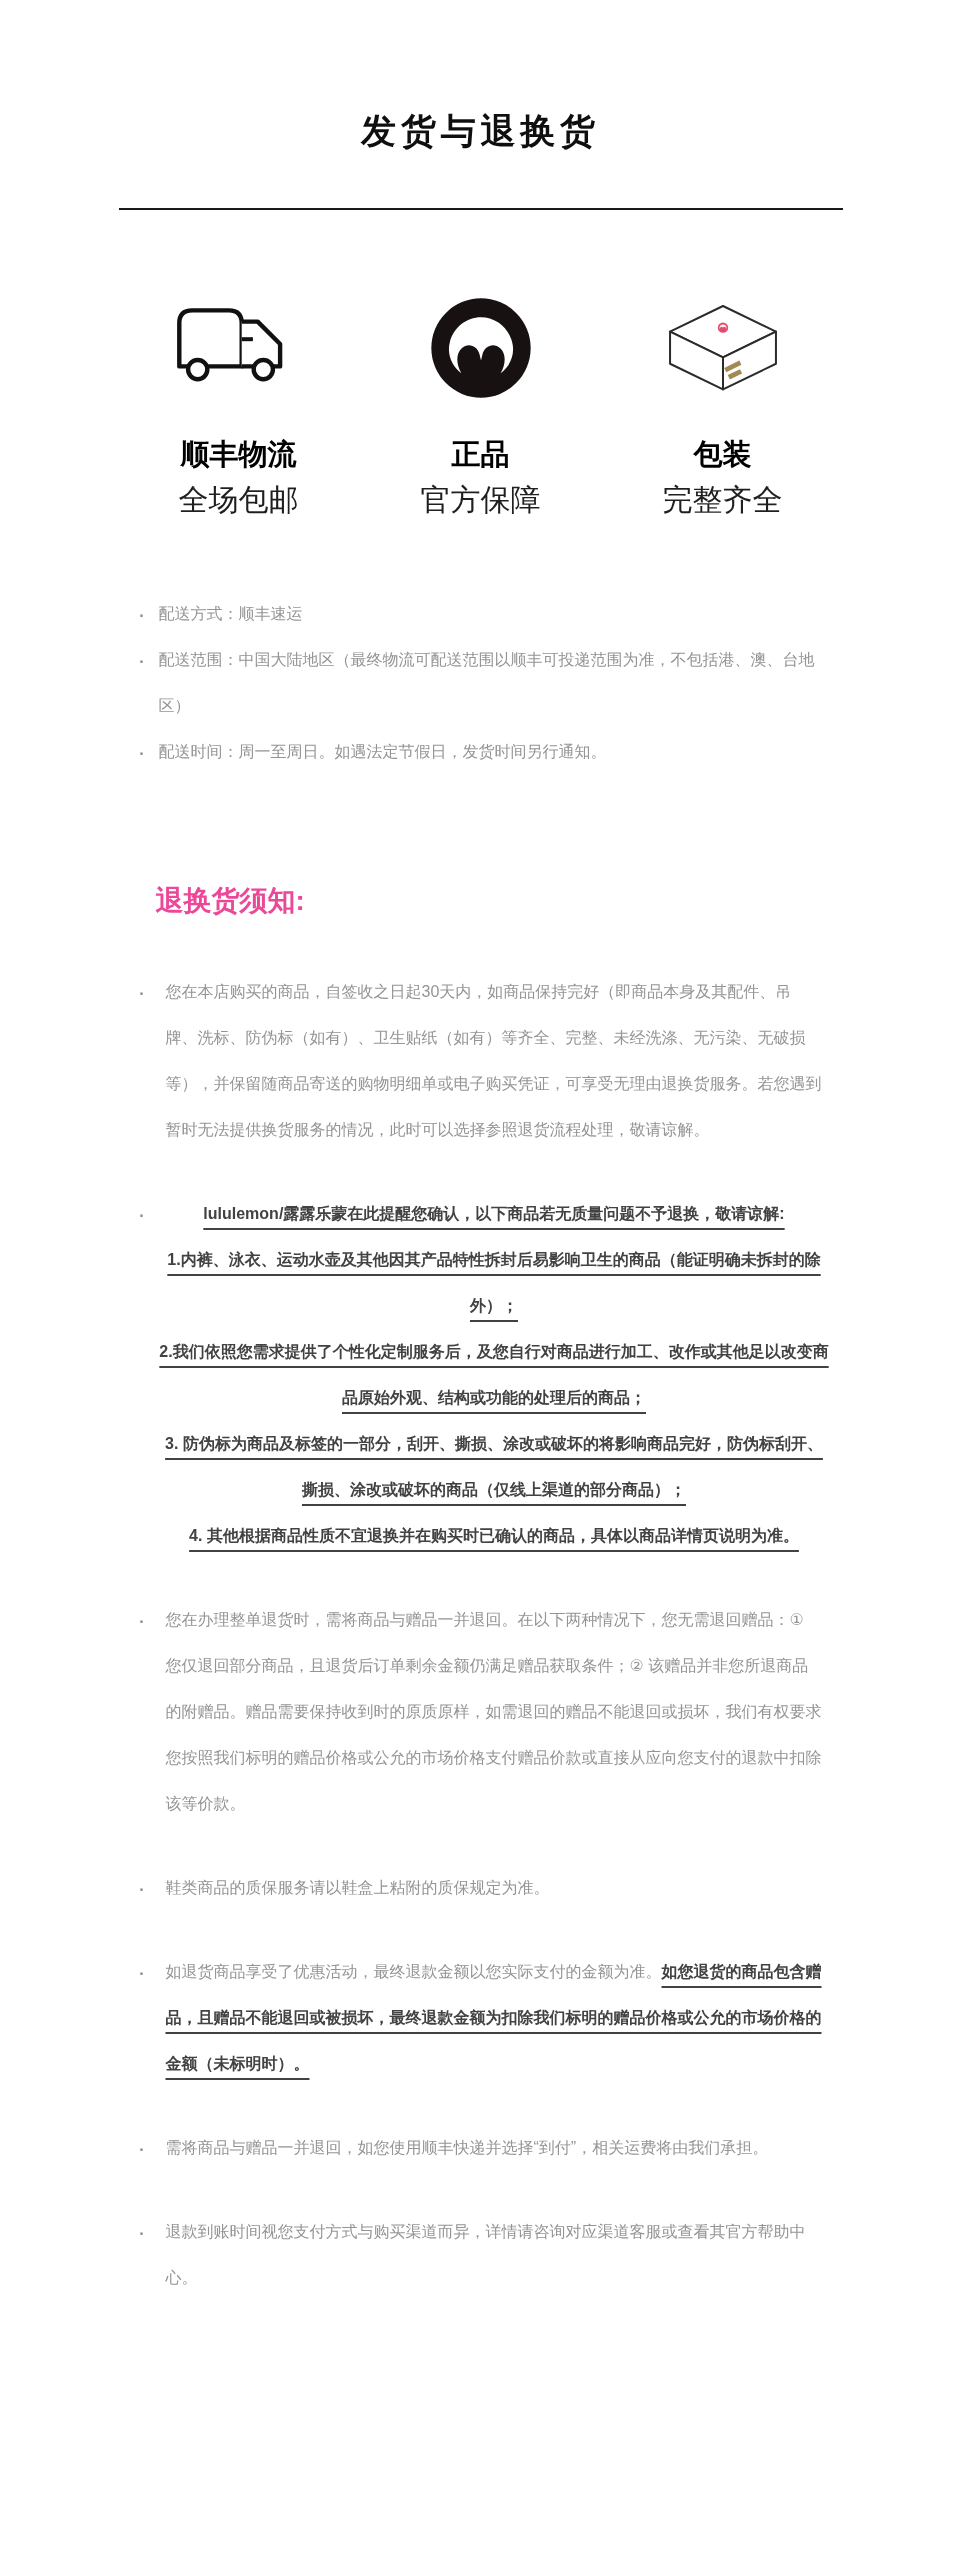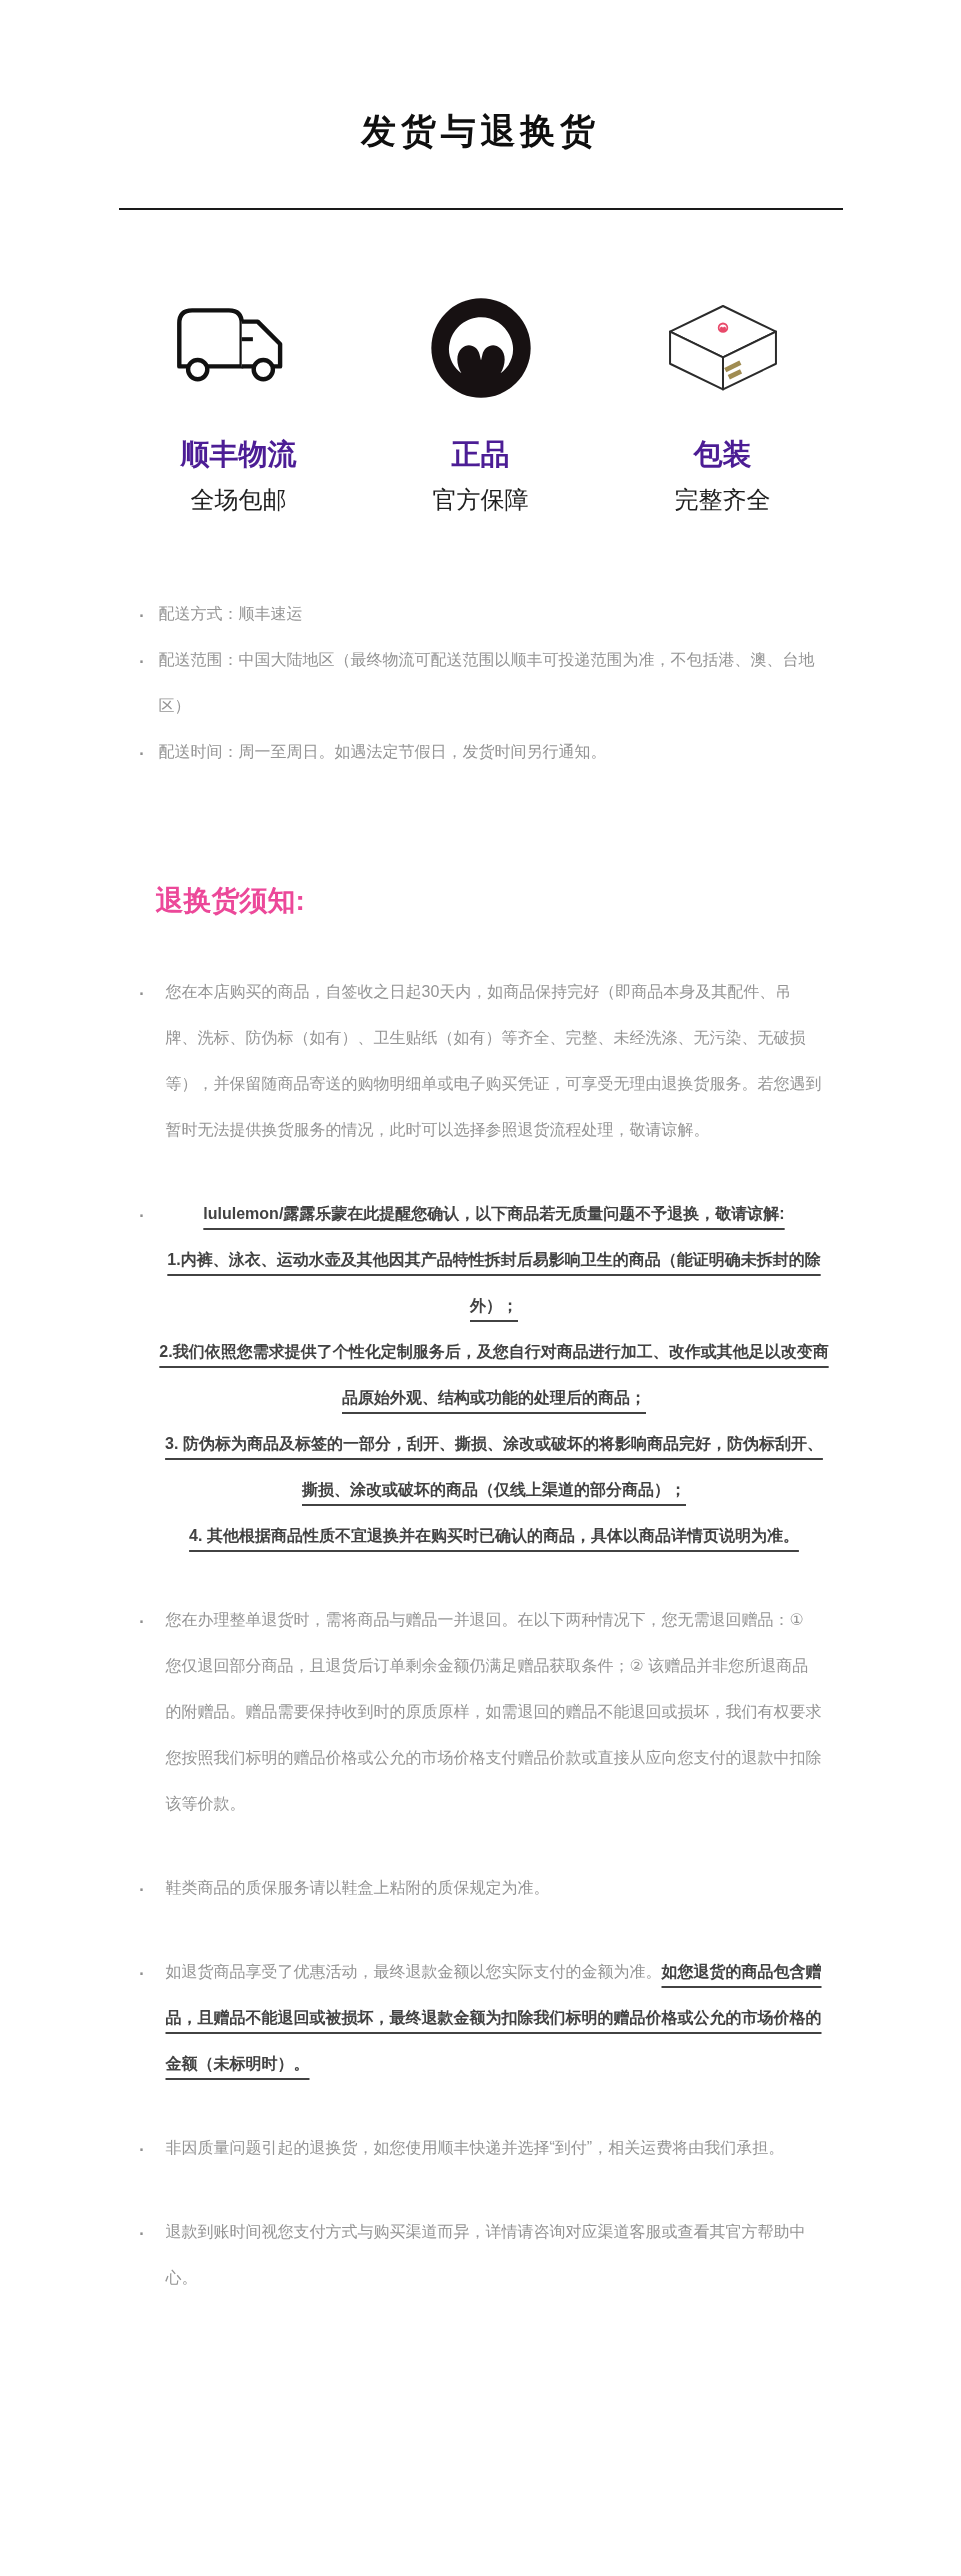--- a/index.html
+++ b/index.html
@@ -48,27 +48,28 @@
     height: 112px;
     display: flex;
     align-items: center;
     justify-content: center;
   }
   .feature .f-label {
     margin-top: 34px;
     font-size: 29px;
     line-height: 32px;
     font-weight: bold;
-    color: #4c1d95;
+    color: #000000;
   }
   .feature .f-sub {
     margin-top: 16px;
-    font-size: 24px;
+    font-size: 30px;
     line-height: 27px;
     color: #1f1f1f;
+    font-family: Liberation Serif, serif;
   }
   
   .text-col {
     margin: 0;
     padding: 0 51px 0 78px;
   }
   .shipping-list {
     list-style: none;
     margin: 78px 0 0 0;
   }
@@ -200,21 +201,21 @@
 
     <li class="bullet-item">
       <p class="para">鞋类商品的质保服务请以鞋盒上粘附的质保规定为准。</p>
     </li>
 
     <li class="bullet-item">
       <p class="para"><span>如退货商品享受了优惠活动，最终退款金额以您实际支付的金额为准。</span><span class="em">如您退货的商品包含赠品，且赠品不能退回或被损坏，最终退款金额为扣除我们标明的赠品价格或公允的市场价格的金额（未标明时）。</span></p>
     </li>
 
     <li class="bullet-item">
-      <p class="para">非因质量问题引起的退换货，如您使用顺丰快递并选择“到付”，相关运费将由我们承担。</p>
+      <p class="para">需将商品与赠品一并退回，如您使用顺丰快递并选择“到付”，相关运费将由我们承担。</p>
     </li>
 
     <li class="bullet-item">
       <p class="para">退款到账时间视您支付方式与购买渠道而异，详情请咨询对应渠道客服或查看其官方帮助中心。</p>
     </li>
 
   </ul>
 
 </div>
 

